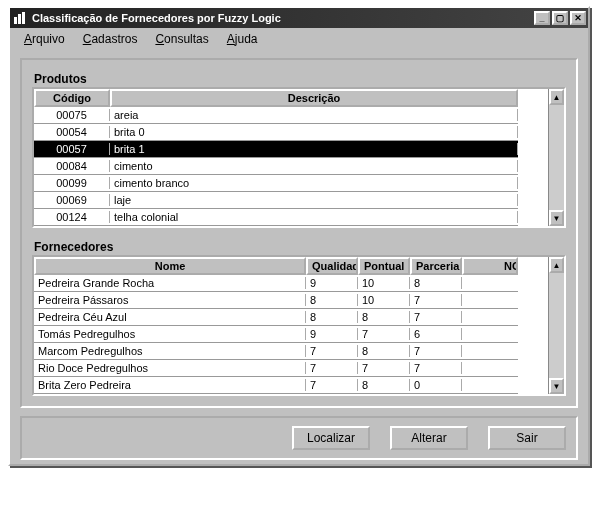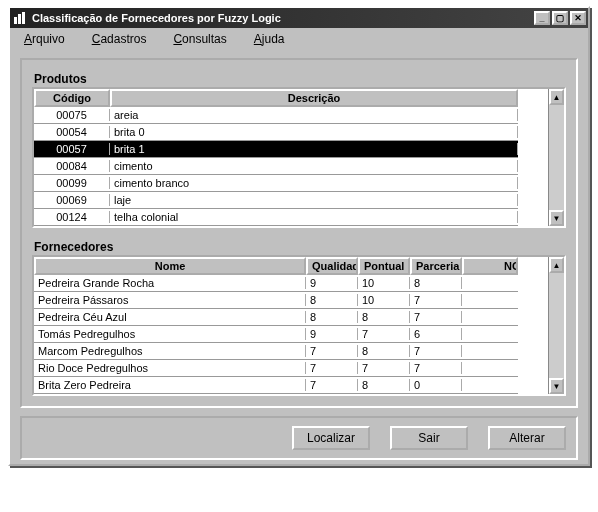--- a/index.html
+++ b/index.html
@@ -45,21 +45,21 @@
     display: inline-flex;
     align-items: center; justify-content: center;
     font-size: 9px; font-family: Arial;
     color: #000;
     font-weight: bold;
     line-height: 1;
   }
   .menubar {
     display: flex;
     padding: 2px 6px;
-    gap: 11px;
+    gap: 2px;
     background: #c0c0c0;
   }
   .menuitem {
     padding: 2px 8px;
     font-size: 12px;
   }
   .menuitem span.ul { text-decoration: underline; }
   .client {
     padding: 8px 10px 4px 10px;
   }
@@ -294,17 +294,17 @@
           <div class="sc-btn">▲</div>
           <div class="sc-track"></div>
           <div class="sc-btn">▼</div>
         </div>
       </div>
 
     </div>
 
     <div class="btnbar">
       <div class="btn">Localizar</div>
+      <div class="btn">Alterar</div>
       <div class="btn">Sair</div>
-      <div class="btn">Alterar</div>
     </div>
   </div>
 </div>
 
 </body></html>

